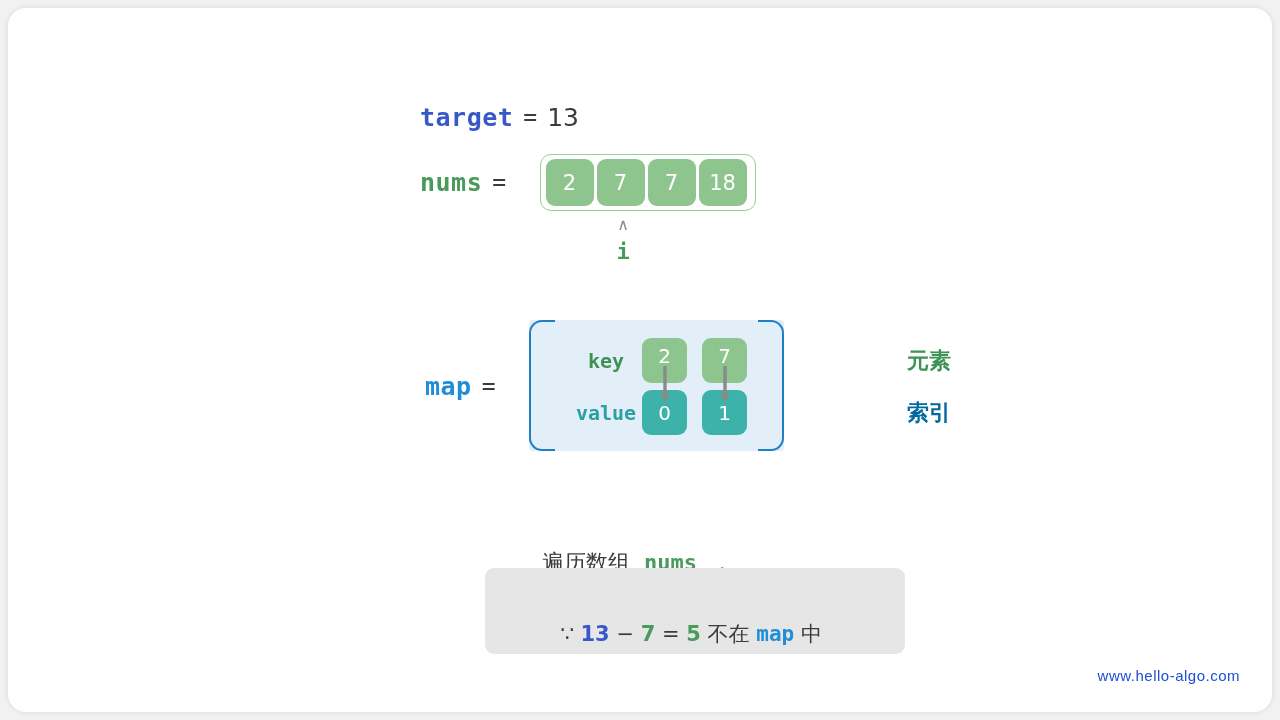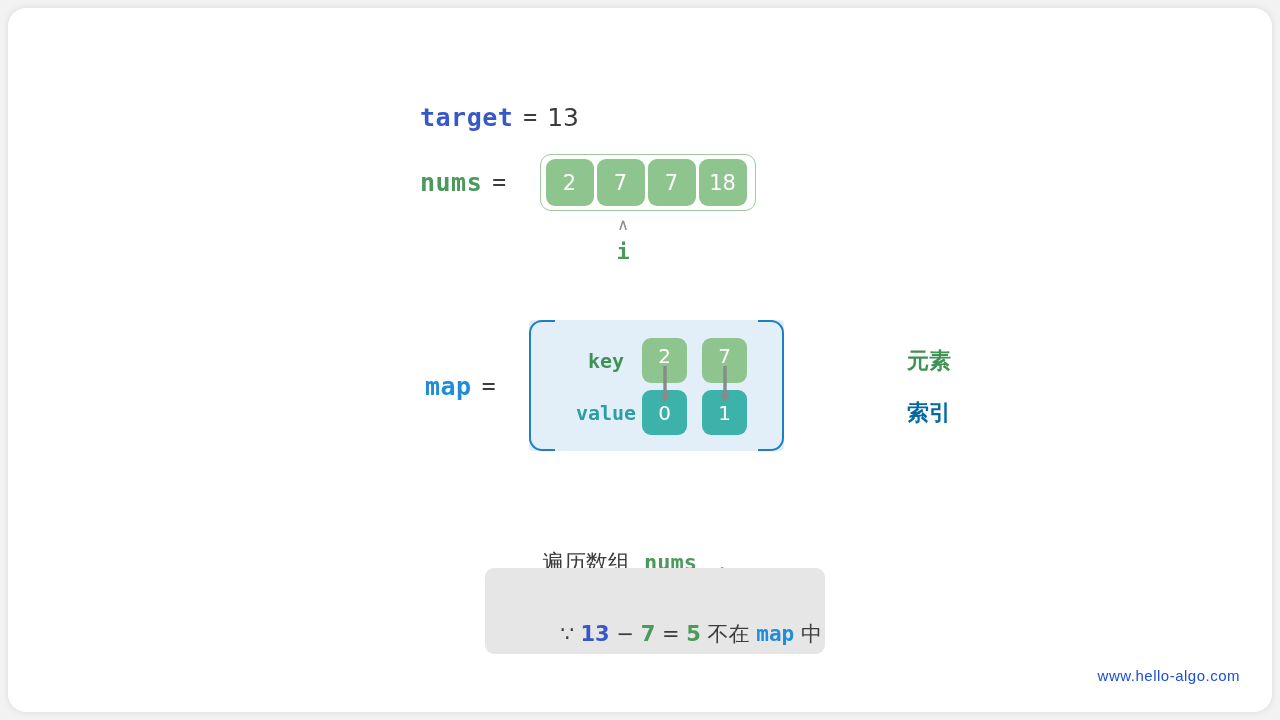--- a/index.html
+++ b/index.html
@@ -268,21 +268,21 @@
     font-size: 22px;
     color: #3c3c3c;
     white-space: pre;
     line-height: 1.3;
   }
 
   #note-box {
     position: absolute;
     left: 477px;
     top: 560px;
-    width: 340px;
+    width: 420px;
     height: 86px;
     background: #e6e6e6;
     border-radius: 9px;
     padding: 12px 22px;
     box-sizing: border-box;
   }
   .note-line {
     font-family: "DejaVu Sans", sans-serif;
     font-size: 21px;
     color: #3c3c3c;

